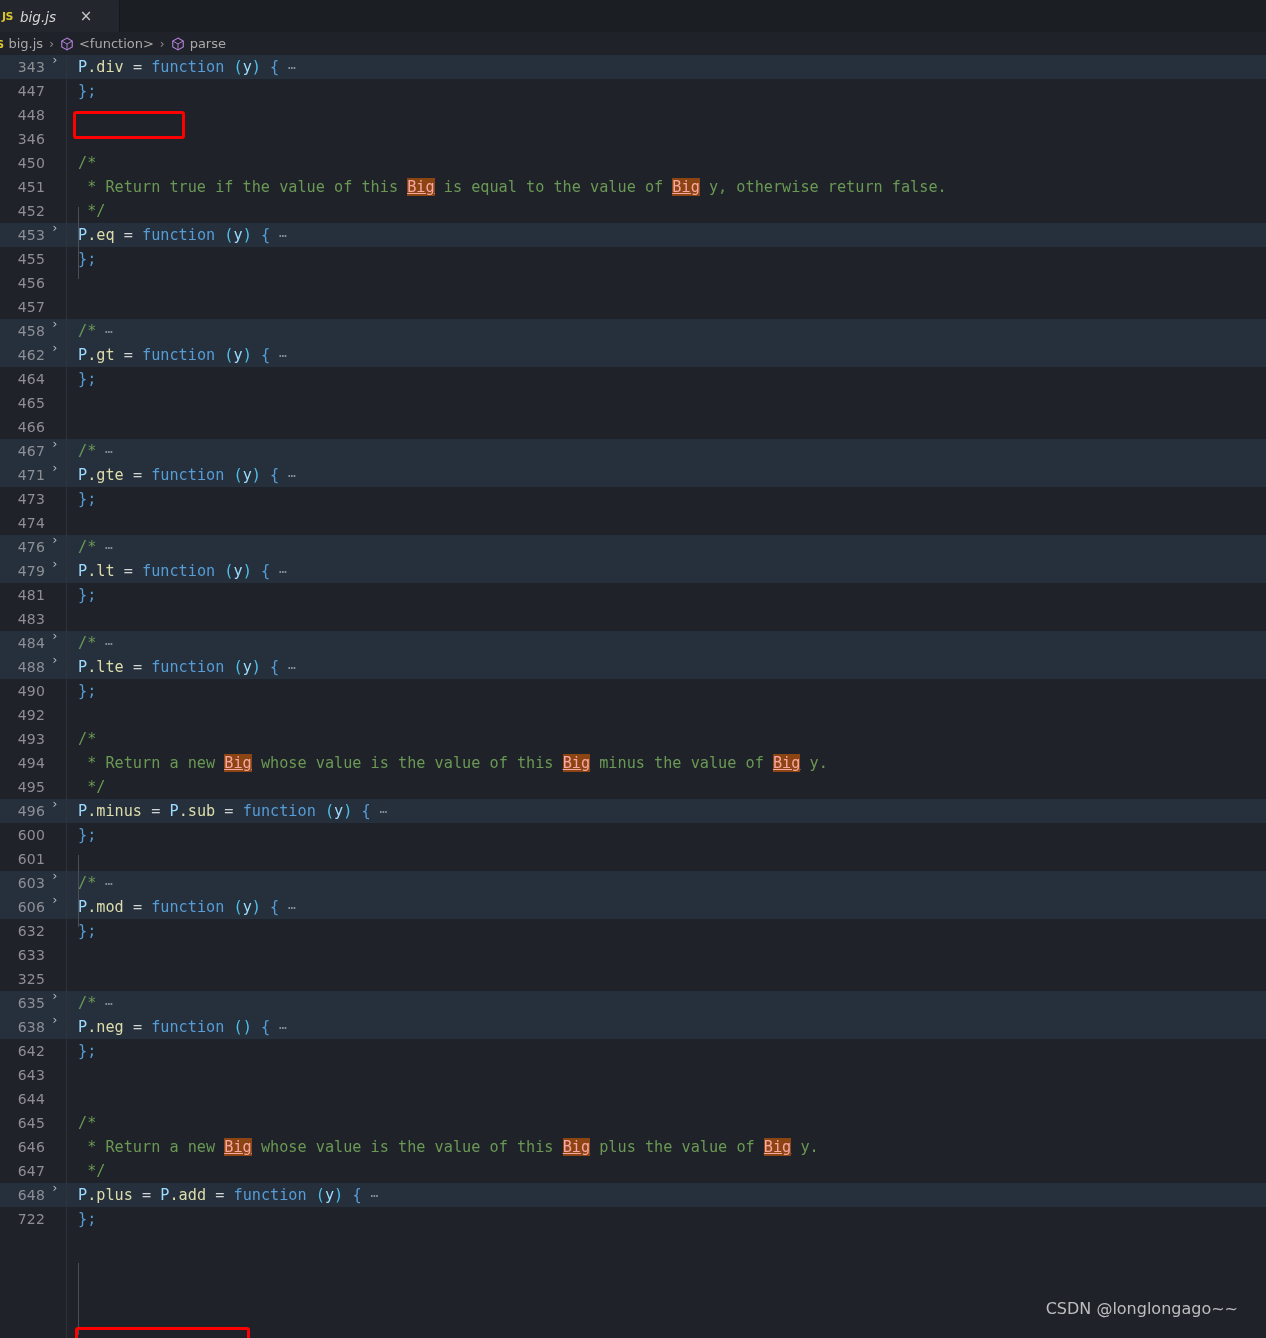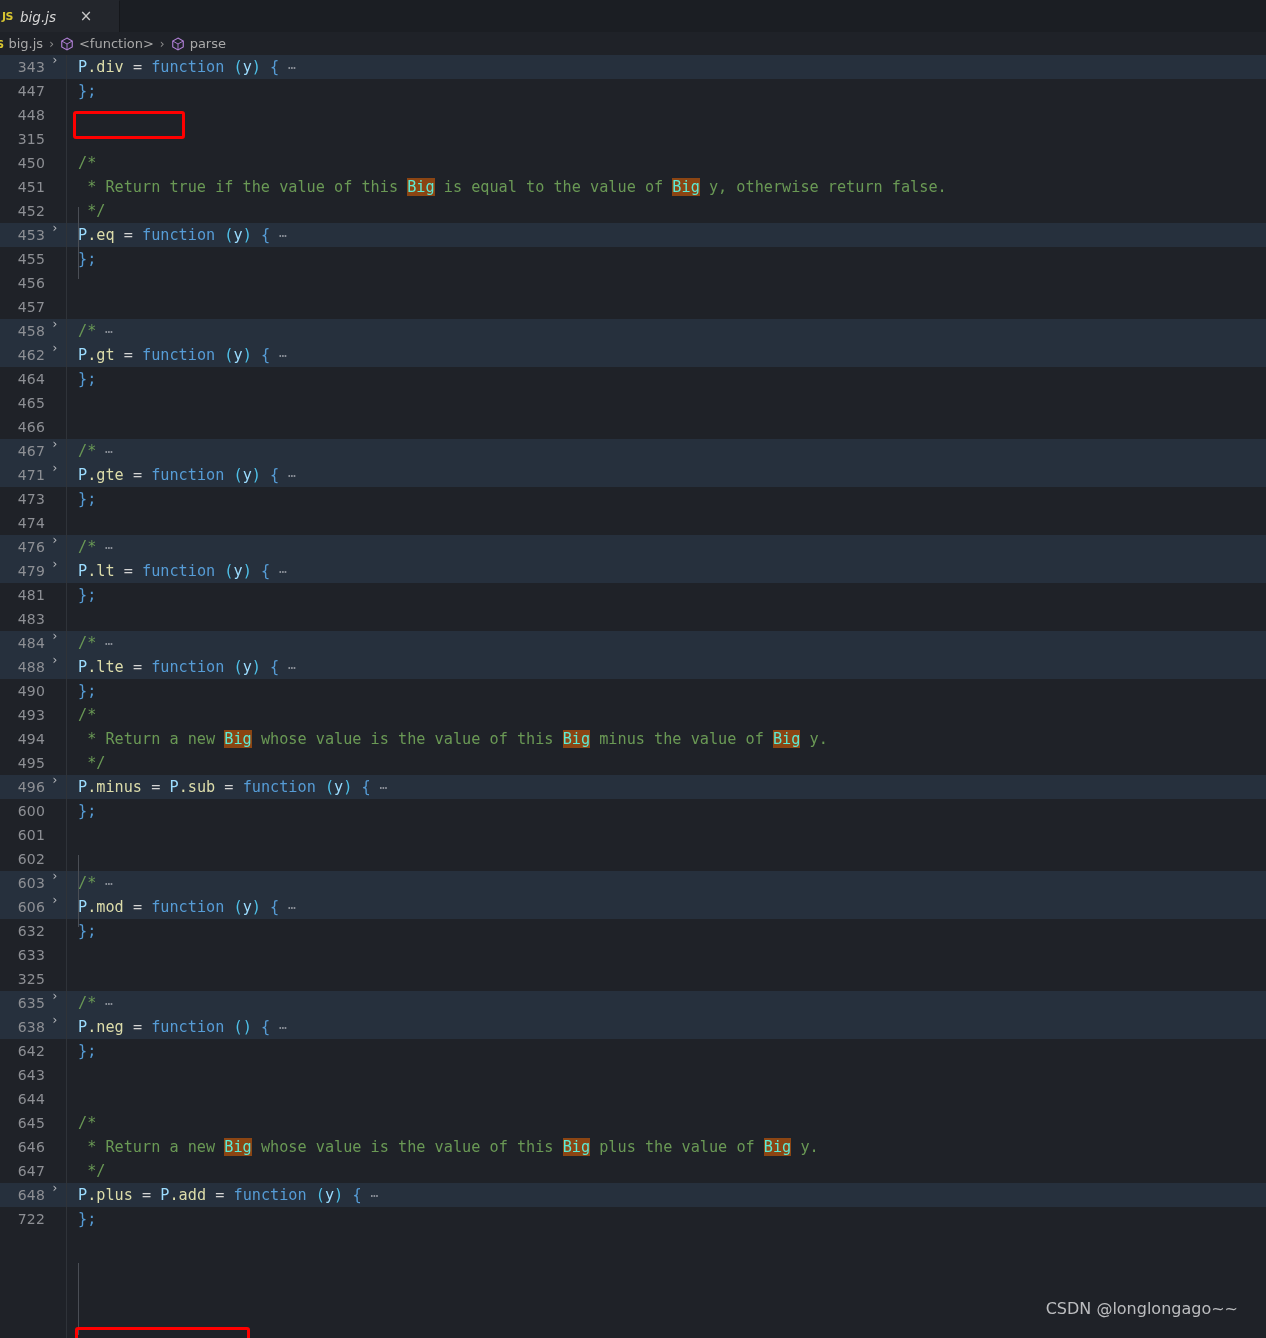--- a/index.html
+++ b/index.html
@@ -173,21 +173,21 @@
   
   .t-prop   { color: #9cdcfe; }  
   .t-member { color: #dcdcaa; }  
   .t-op     { color: #d4d4d4; }  
   .t-kw     { color: #569cd6; }  
   .t-param  { color: #9cdcfe; }  
   .t-paren  { color: #4fc1e9; }  
   .t-brace  { color: #569cd6; }  
   .t-cmt    { color: #6a9955; }
   .t-fold   { color: #8a8f98; font-size: 13px; letter-spacing: 1px; }
-  .hlmatch  { background: #8b4513; color: #5eead4; }
+  .hlmatch  { background: #8b4513; color: #fca5a5; text-decoration: underline; }
 
   
   .annot {
     position: absolute;
     border: 3px solid #ff0000;
     border-radius: 3px;
     pointer-events: none;
     z-index: 20;
   }
 
@@ -244,21 +244,21 @@
     <span class="crumb-text">parse</span>
   </span>
 </div>
 
 <div id="editor">
   <div id="gutter-rule"></div>
   <div id="lines-host">
       <div class="row hl"><div class="gutter">343<span class="chevron">›</span></div><div class="code"><span class="t-prop">P</span><span class="t-member">.div</span><span class="t-op"> = </span><span class="t-kw">function</span><span class="t-op"> </span><span class="t-paren">(</span><span class="t-param">y</span><span class="t-paren">)</span><span class="t-op"> </span><span class="t-brace">{</span><span class="t-fold"> ⋯</span></div></div>
       <div class="row"><div class="gutter">447</div><div class="code"><span class="t-brace">};</span></div></div>
       <div class="row"><div class="gutter">448</div><div class="code"></div></div>
-      <div class="row"><div class="gutter">315</div><div class="code"></div></div>
+      <div class="row"><div class="gutter">346</div><div class="code"></div></div>
       <div class="row"><div class="gutter">450</div><div class="code"><span class="t-cmt">/*</span></div></div>
       <div class="row"><div class="gutter">451</div><div class="code"><span class="t-cmt"> * Return true if the value of this </span><span class="hlmatch">Big</span><span class="t-cmt"> is equal to the value of </span><span class="hlmatch">Big</span><span class="t-cmt"> y, otherwise return false.</span></div></div>
       <div class="row"><div class="gutter">452</div><div class="code"><span class="t-cmt"> */</span></div></div>
       <div class="row hl"><div class="gutter">453<span class="chevron">›</span></div><div class="code"><span class="t-prop">P</span><span class="t-member">.eq</span><span class="t-op"> = </span><span class="t-kw">function</span><span class="t-op"> </span><span class="t-paren">(</span><span class="t-param">y</span><span class="t-paren">)</span><span class="t-op"> </span><span class="t-brace">{</span><span class="t-fold"> ⋯</span></div></div>
       <div class="row"><div class="gutter">455</div><div class="code"><span class="t-brace">};</span></div></div>
       <div class="row"><div class="gutter">456</div><div class="code"></div></div>
       <div class="row"><div class="gutter">457</div><div class="code"></div></div>
       <div class="row hl"><div class="gutter">458<span class="chevron">›</span></div><div class="code"><span class="t-cmt">/*</span><span class="t-fold"> ⋯</span></div></div>
       <div class="row hl"><div class="gutter">462<span class="chevron">›</span></div><div class="code"><span class="t-prop">P</span><span class="t-member">.gt</span><span class="t-op"> = </span><span class="t-kw">function</span><span class="t-op"> </span><span class="t-paren">(</span><span class="t-param">y</span><span class="t-paren">)</span><span class="t-op"> </span><span class="t-brace">{</span><span class="t-fold"> ⋯</span></div></div>
       <div class="row"><div class="gutter">464</div><div class="code"><span class="t-brace">};</span></div></div>
@@ -268,27 +268,27 @@
       <div class="row hl"><div class="gutter">471<span class="chevron">›</span></div><div class="code"><span class="t-prop">P</span><span class="t-member">.gte</span><span class="t-op"> = </span><span class="t-kw">function</span><span class="t-op"> </span><span class="t-paren">(</span><span class="t-param">y</span><span class="t-paren">)</span><span class="t-op"> </span><span class="t-brace">{</span><span class="t-fold"> ⋯</span></div></div>
       <div class="row"><div class="gutter">473</div><div class="code"><span class="t-brace">};</span></div></div>
       <div class="row"><div class="gutter">474</div><div class="code"></div></div>
       <div class="row hl"><div class="gutter">476<span class="chevron">›</span></div><div class="code"><span class="t-cmt">/*</span><span class="t-fold"> ⋯</span></div></div>
       <div class="row hl"><div class="gutter">479<span class="chevron">›</span></div><div class="code"><span class="t-prop">P</span><span class="t-member">.lt</span><span class="t-op"> = </span><span class="t-kw">function</span><span class="t-op"> </span><span class="t-paren">(</span><span class="t-param">y</span><span class="t-paren">)</span><span class="t-op"> </span><span class="t-brace">{</span><span class="t-fold"> ⋯</span></div></div>
       <div class="row"><div class="gutter">481</div><div class="code"><span class="t-brace">};</span></div></div>
       <div class="row"><div class="gutter">483</div><div class="code"></div></div>
       <div class="row hl"><div class="gutter">484<span class="chevron">›</span></div><div class="code"><span class="t-cmt">/*</span><span class="t-fold"> ⋯</span></div></div>
       <div class="row hl"><div class="gutter">488<span class="chevron">›</span></div><div class="code"><span class="t-prop">P</span><span class="t-member">.lte</span><span class="t-op"> = </span><span class="t-kw">function</span><span class="t-op"> </span><span class="t-paren">(</span><span class="t-param">y</span><span class="t-paren">)</span><span class="t-op"> </span><span class="t-brace">{</span><span class="t-fold"> ⋯</span></div></div>
       <div class="row"><div class="gutter">490</div><div class="code"><span class="t-brace">};</span></div></div>
+      <div class="row"><div class="gutter">492</div><div class="code"></div></div>
       <div class="row"><div class="gutter">493</div><div class="code"><span class="t-cmt">/*</span></div></div>
       <div class="row"><div class="gutter">494</div><div class="code"><span class="t-cmt"> * Return a new </span><span class="hlmatch">Big</span><span class="t-cmt"> whose value is the value of this </span><span class="hlmatch">Big</span><span class="t-cmt"> minus the value of </span><span class="hlmatch">Big</span><span class="t-cmt"> y.</span></div></div>
       <div class="row"><div class="gutter">495</div><div class="code"><span class="t-cmt"> */</span></div></div>
       <div class="row hl"><div class="gutter">496<span class="chevron">›</span></div><div class="code"><span class="t-prop">P</span><span class="t-member">.minus</span><span class="t-op"> = </span><span class="t-prop">P</span><span class="t-member">.sub</span><span class="t-op"> = </span><span class="t-kw">function</span><span class="t-op"> </span><span class="t-paren">(</span><span class="t-param">y</span><span class="t-paren">)</span><span class="t-op"> </span><span class="t-brace">{</span><span class="t-fold"> ⋯</span></div></div>
       <div class="row"><div class="gutter">600</div><div class="code"><span class="t-brace">};</span></div></div>
       <div class="row"><div class="gutter">601</div><div class="code"></div></div>
-      <div class="row"><div class="gutter">602</div><div class="code"></div></div>
       <div class="row hl"><div class="gutter">603<span class="chevron">›</span></div><div class="code"><span class="t-cmt">/*</span><span class="t-fold"> ⋯</span></div></div>
       <div class="row hl"><div class="gutter">606<span class="chevron">›</span></div><div class="code"><span class="t-prop">P</span><span class="t-member">.mod</span><span class="t-op"> = </span><span class="t-kw">function</span><span class="t-op"> </span><span class="t-paren">(</span><span class="t-param">y</span><span class="t-paren">)</span><span class="t-op"> </span><span class="t-brace">{</span><span class="t-fold"> ⋯</span></div></div>
       <div class="row"><div class="gutter">632</div><div class="code"><span class="t-brace">};</span></div></div>
       <div class="row"><div class="gutter">633</div><div class="code"></div></div>
       <div class="row"><div class="gutter">325</div><div class="code"></div></div>
       <div class="row hl"><div class="gutter">635<span class="chevron">›</span></div><div class="code"><span class="t-cmt">/*</span><span class="t-fold"> ⋯</span></div></div>
       <div class="row hl"><div class="gutter">638<span class="chevron">›</span></div><div class="code"><span class="t-prop">P</span><span class="t-member">.neg</span><span class="t-op"> = </span><span class="t-kw">function</span><span class="t-op"> </span><span class="t-paren">(</span><span class="t-paren">)</span><span class="t-op"> </span><span class="t-brace">{</span><span class="t-fold"> ⋯</span></div></div>
       <div class="row"><div class="gutter">642</div><div class="code"><span class="t-brace">};</span></div></div>
       <div class="row"><div class="gutter">643</div><div class="code"></div></div>
       <div class="row"><div class="gutter">644</div><div class="code"></div></div>

